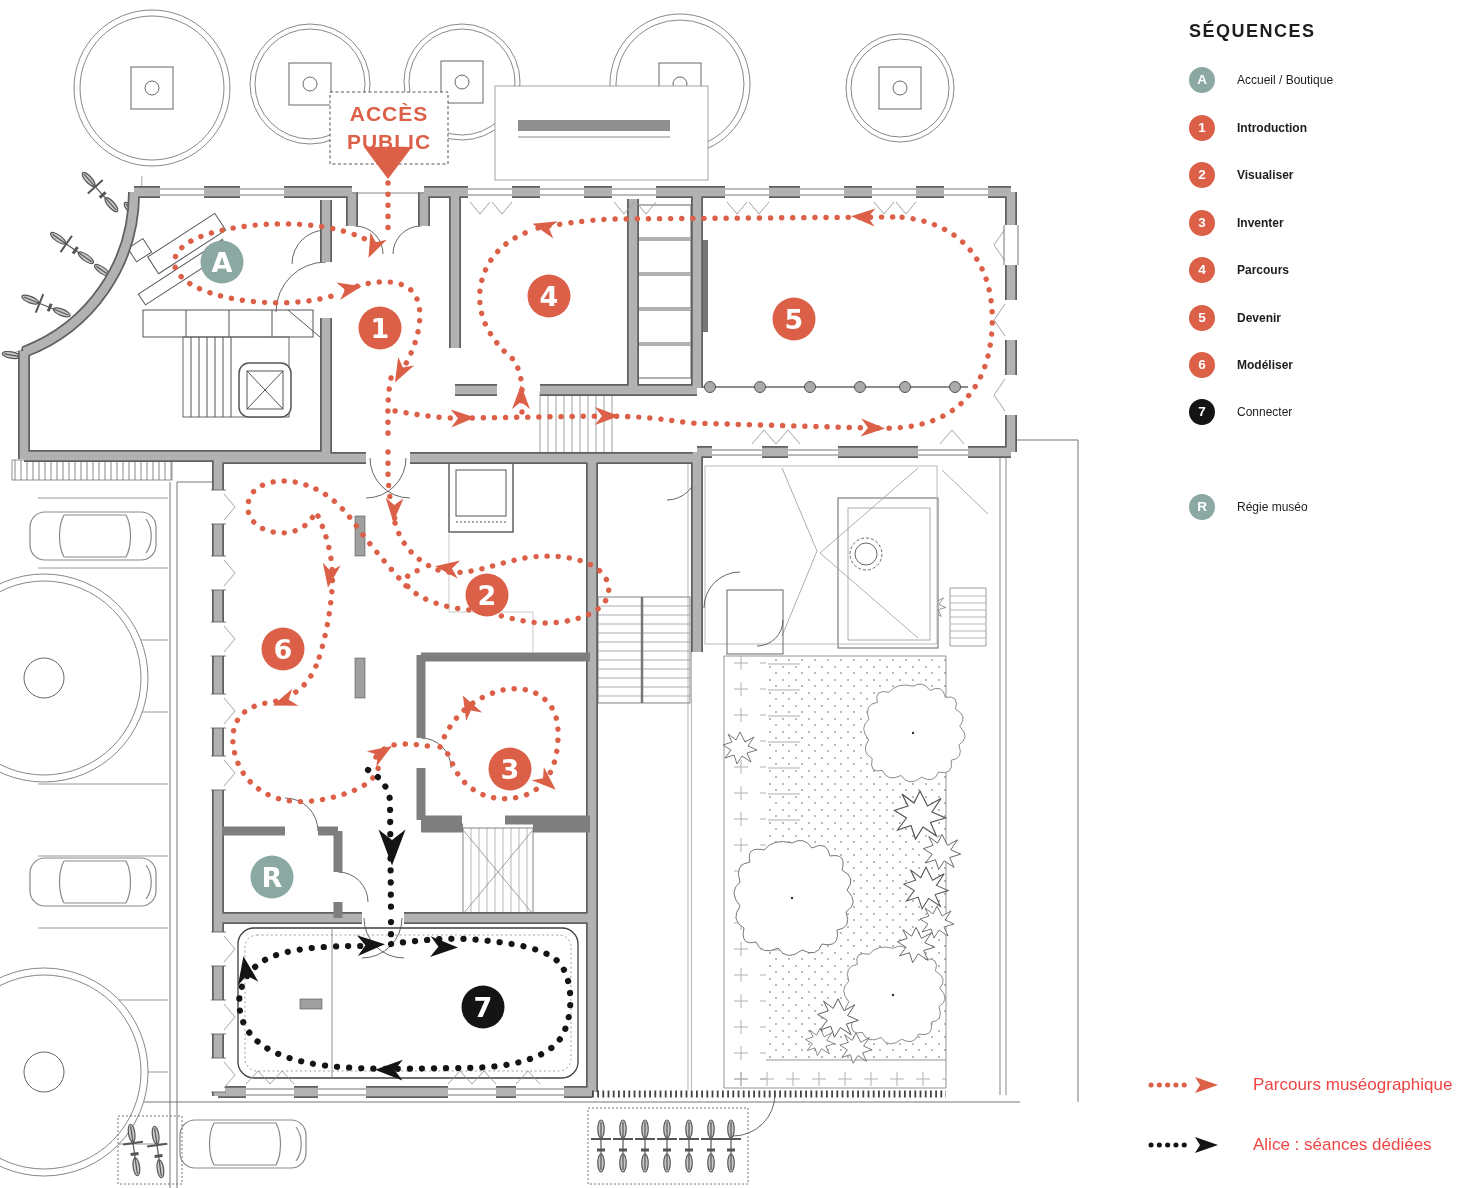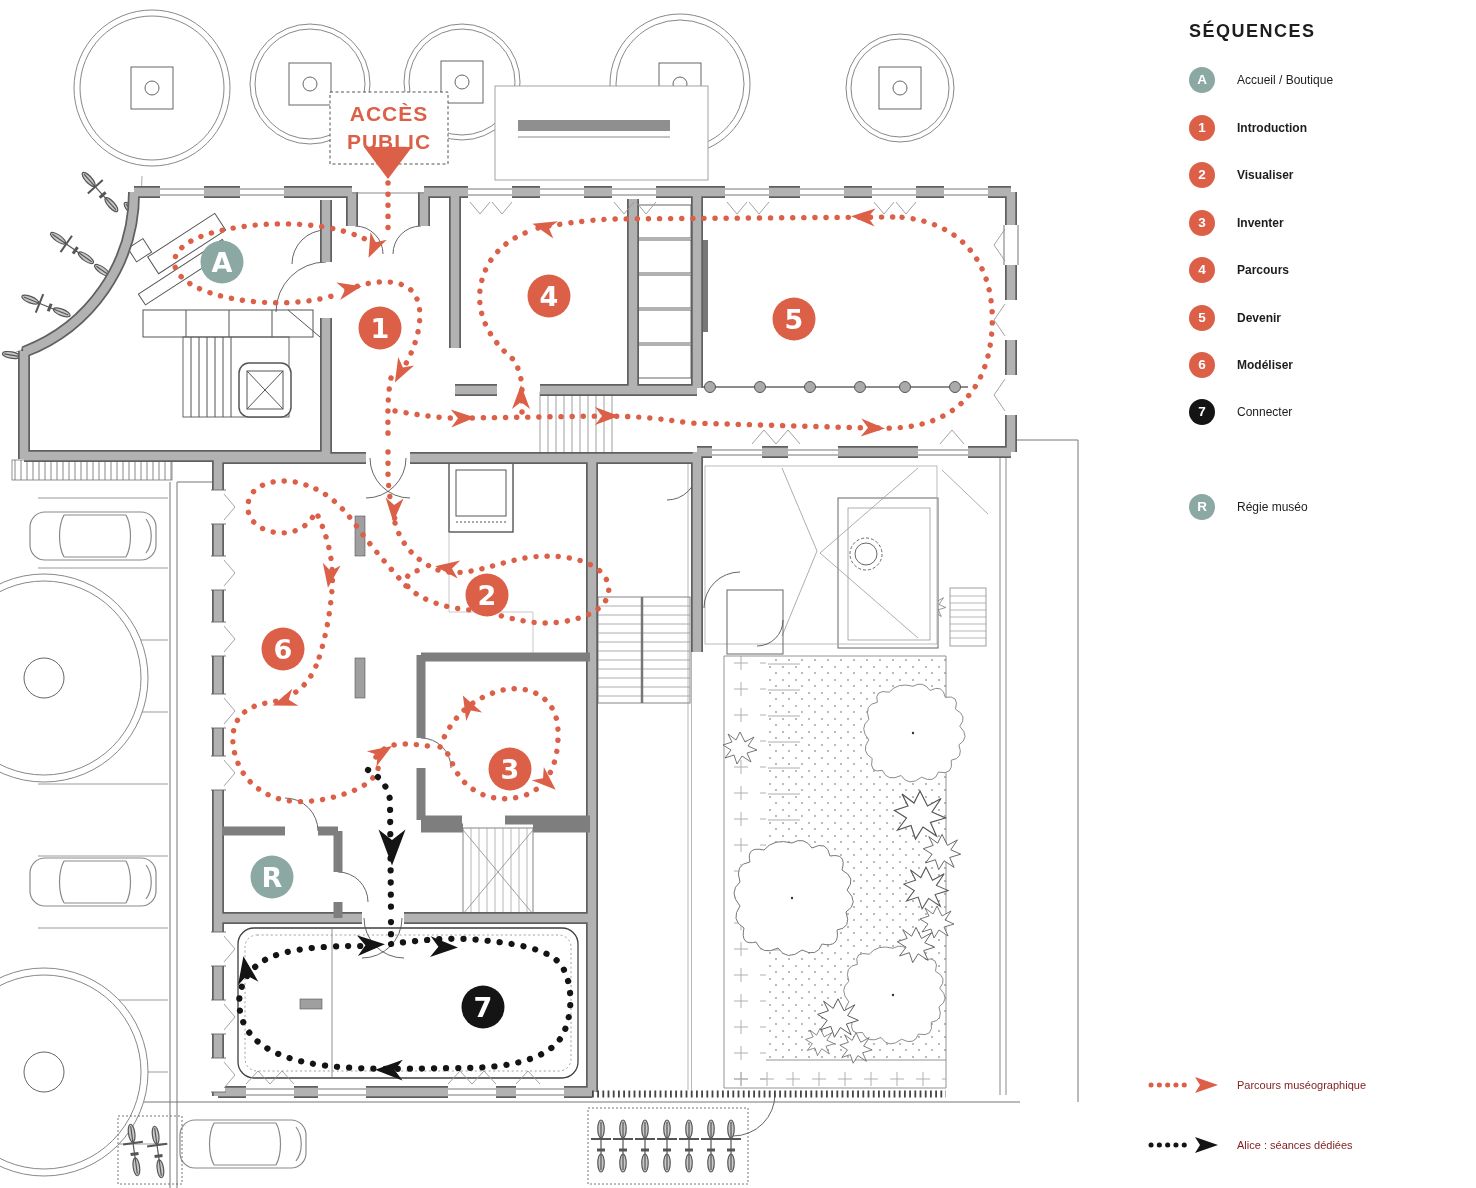--- a/index.html
+++ b/index.html
@@ -7,21 +7,21 @@
   .stage{position:relative;width:1476px;height:1188px;background:#fff;}
   svg.plan{position:absolute;left:0;top:0;}
   .legend-title{position:absolute;left:1189px;top:21px;font-size:18px;font-weight:700;
     letter-spacing:1.5px;color:#1d1d1d;}
   .lrow{position:absolute;left:1189px;display:flex;align-items:center;gap:22px;height:26px;}
   .badge{display:inline-block;width:26px;height:26px;border-radius:50%;color:#fff;
     font-size:13.5px;font-weight:700;text-align:center;line-height:26px;flex:0 0 26px;}
   .llabel{font-size:12px;color:#1d1d1d;white-space:nowrap;}
   .lrow.strong .llabel{font-weight:700;}
   .prow{position:absolute;left:1148px;display:flex;align-items:center;gap:15px;height:24px;}
-  .plabel{font-size:11px;color:#7f1d1d;white-space:nowrap;}
+  .plabel{font-size:17px;color:#ef4444;white-space:nowrap;margin-left:16px;}
   .mnum{font-family:"DejaVu Sans","Liberation Sans",sans-serif;font-weight:bold;fill:#fff;}
 </style>
 </head>
 <body>
 
 <div class="stage">
 
 <svg class="plan" width="1130" height="1188" viewBox="0 0 1130 1188">
   <defs>
     <path id="arrow" d="M13,0 L-11,9 L-4,0 L-11,-9 Z"></path>

